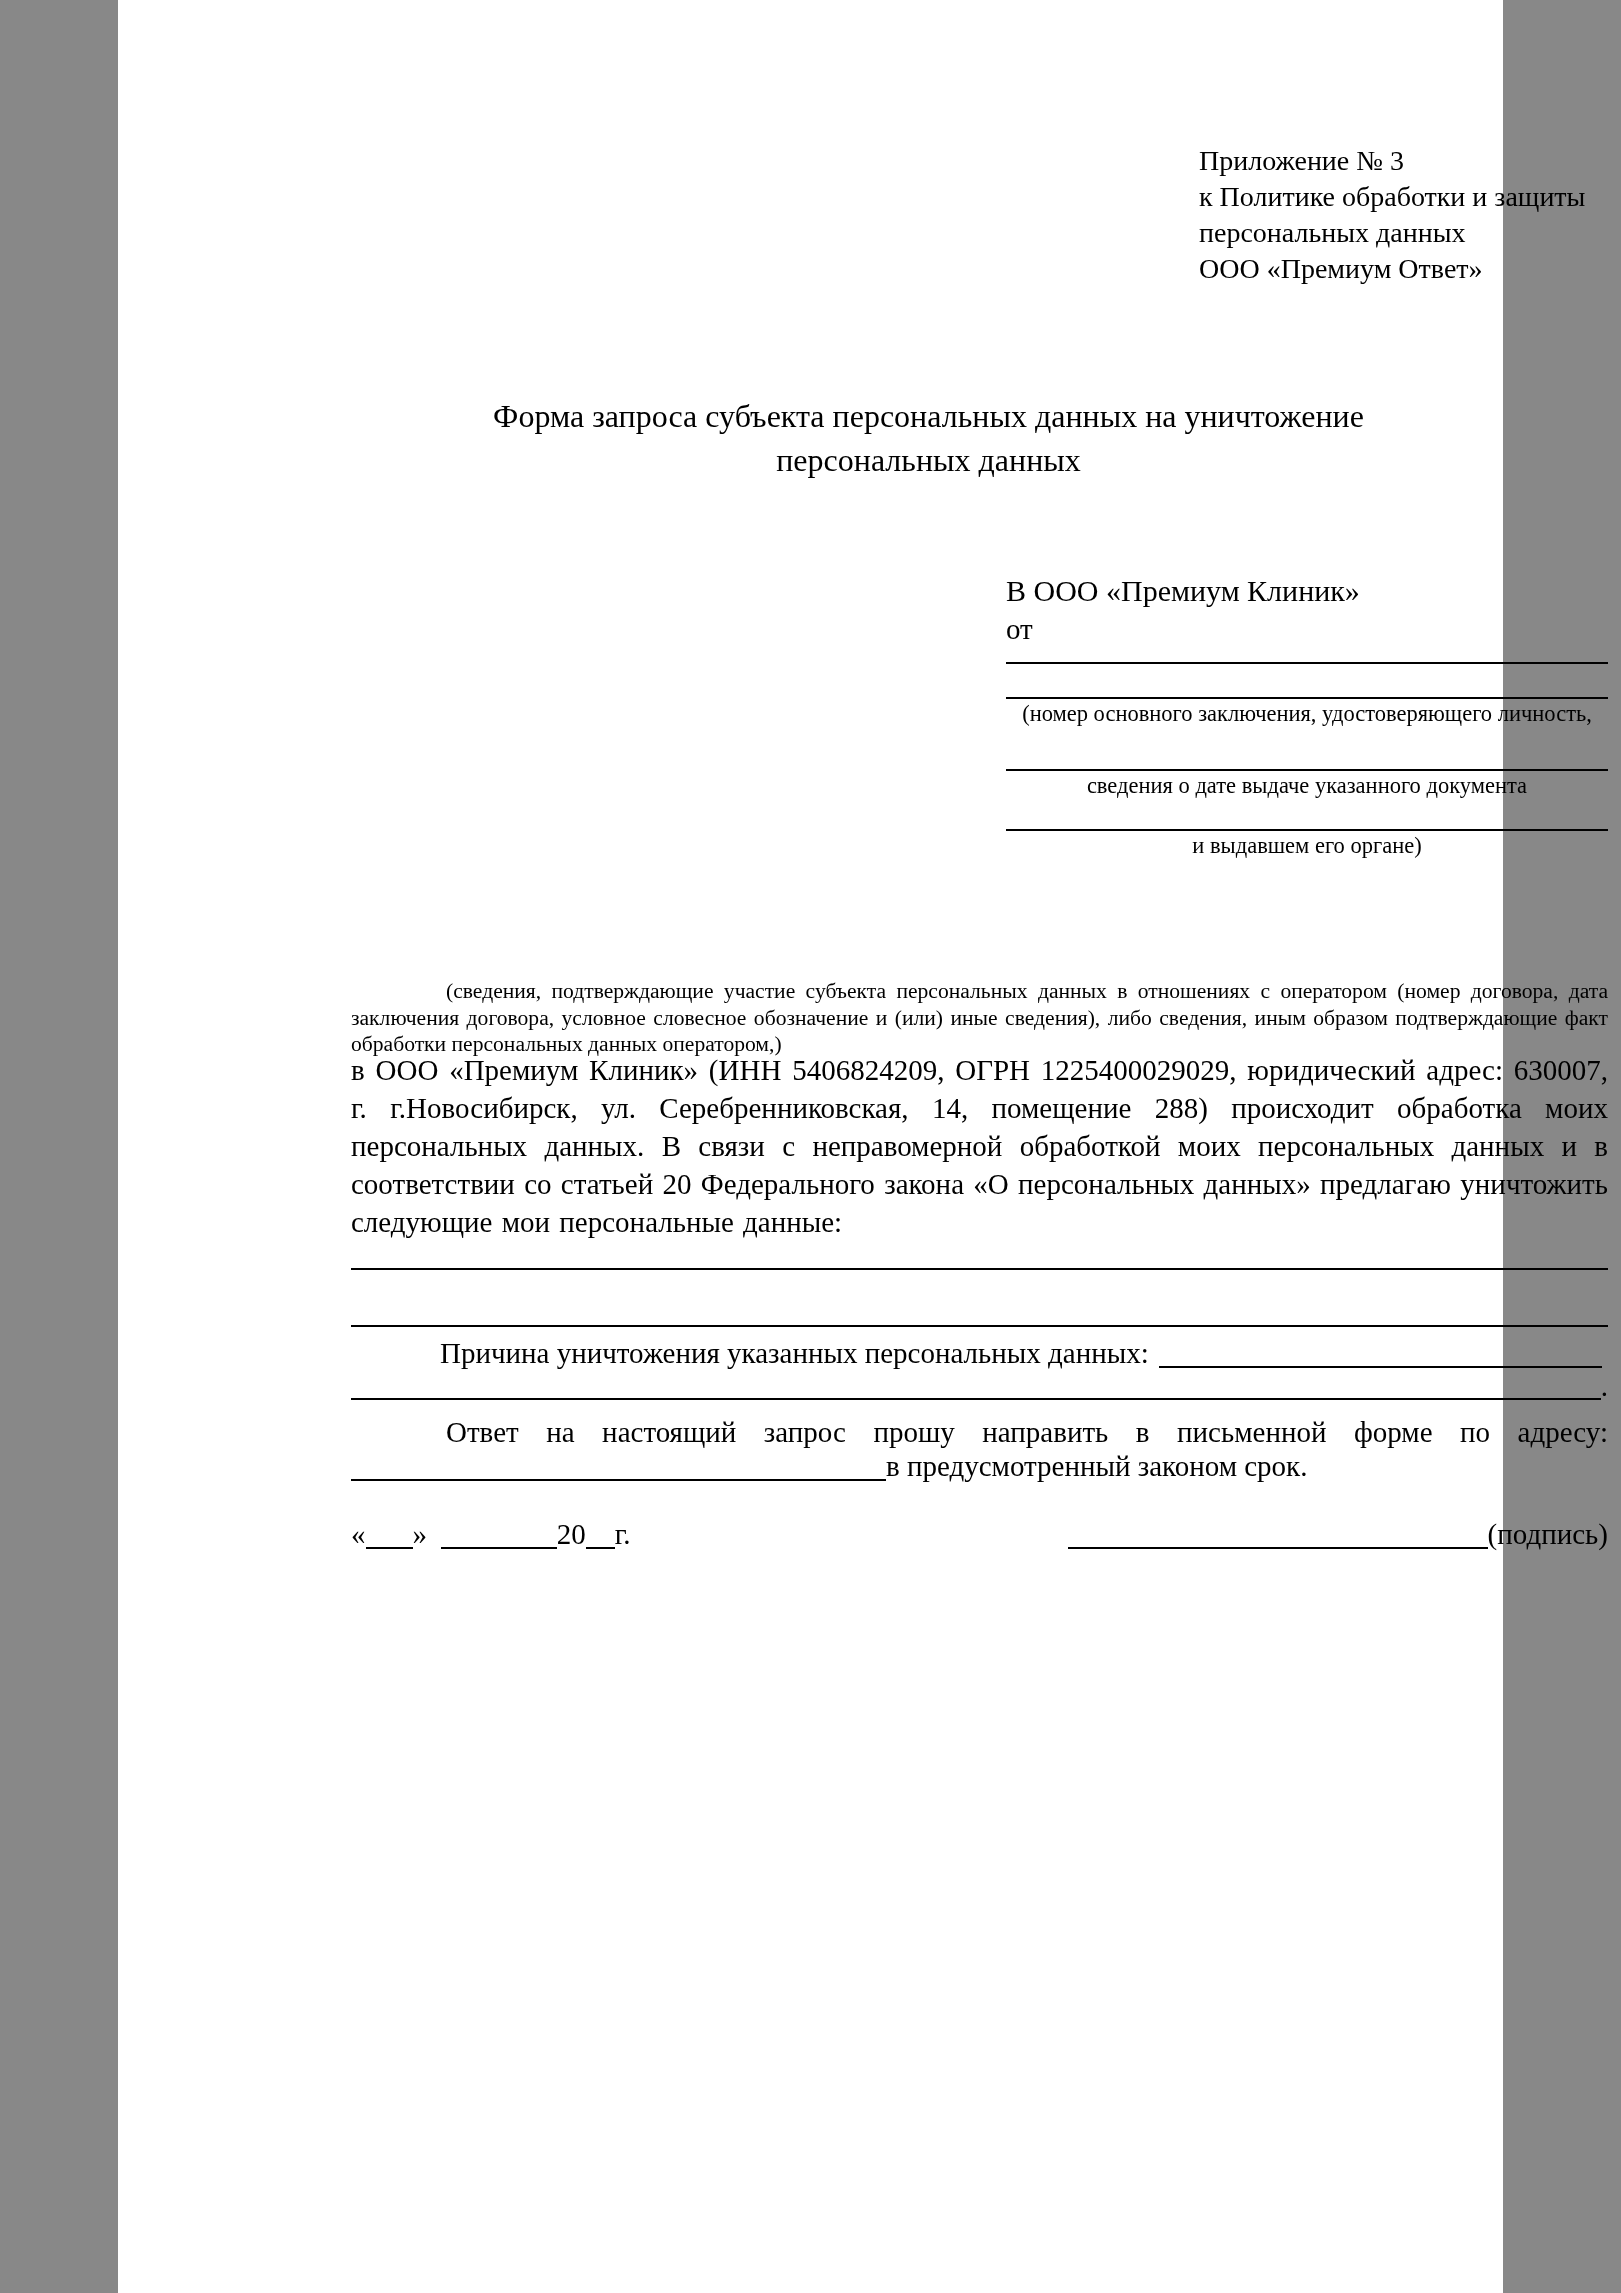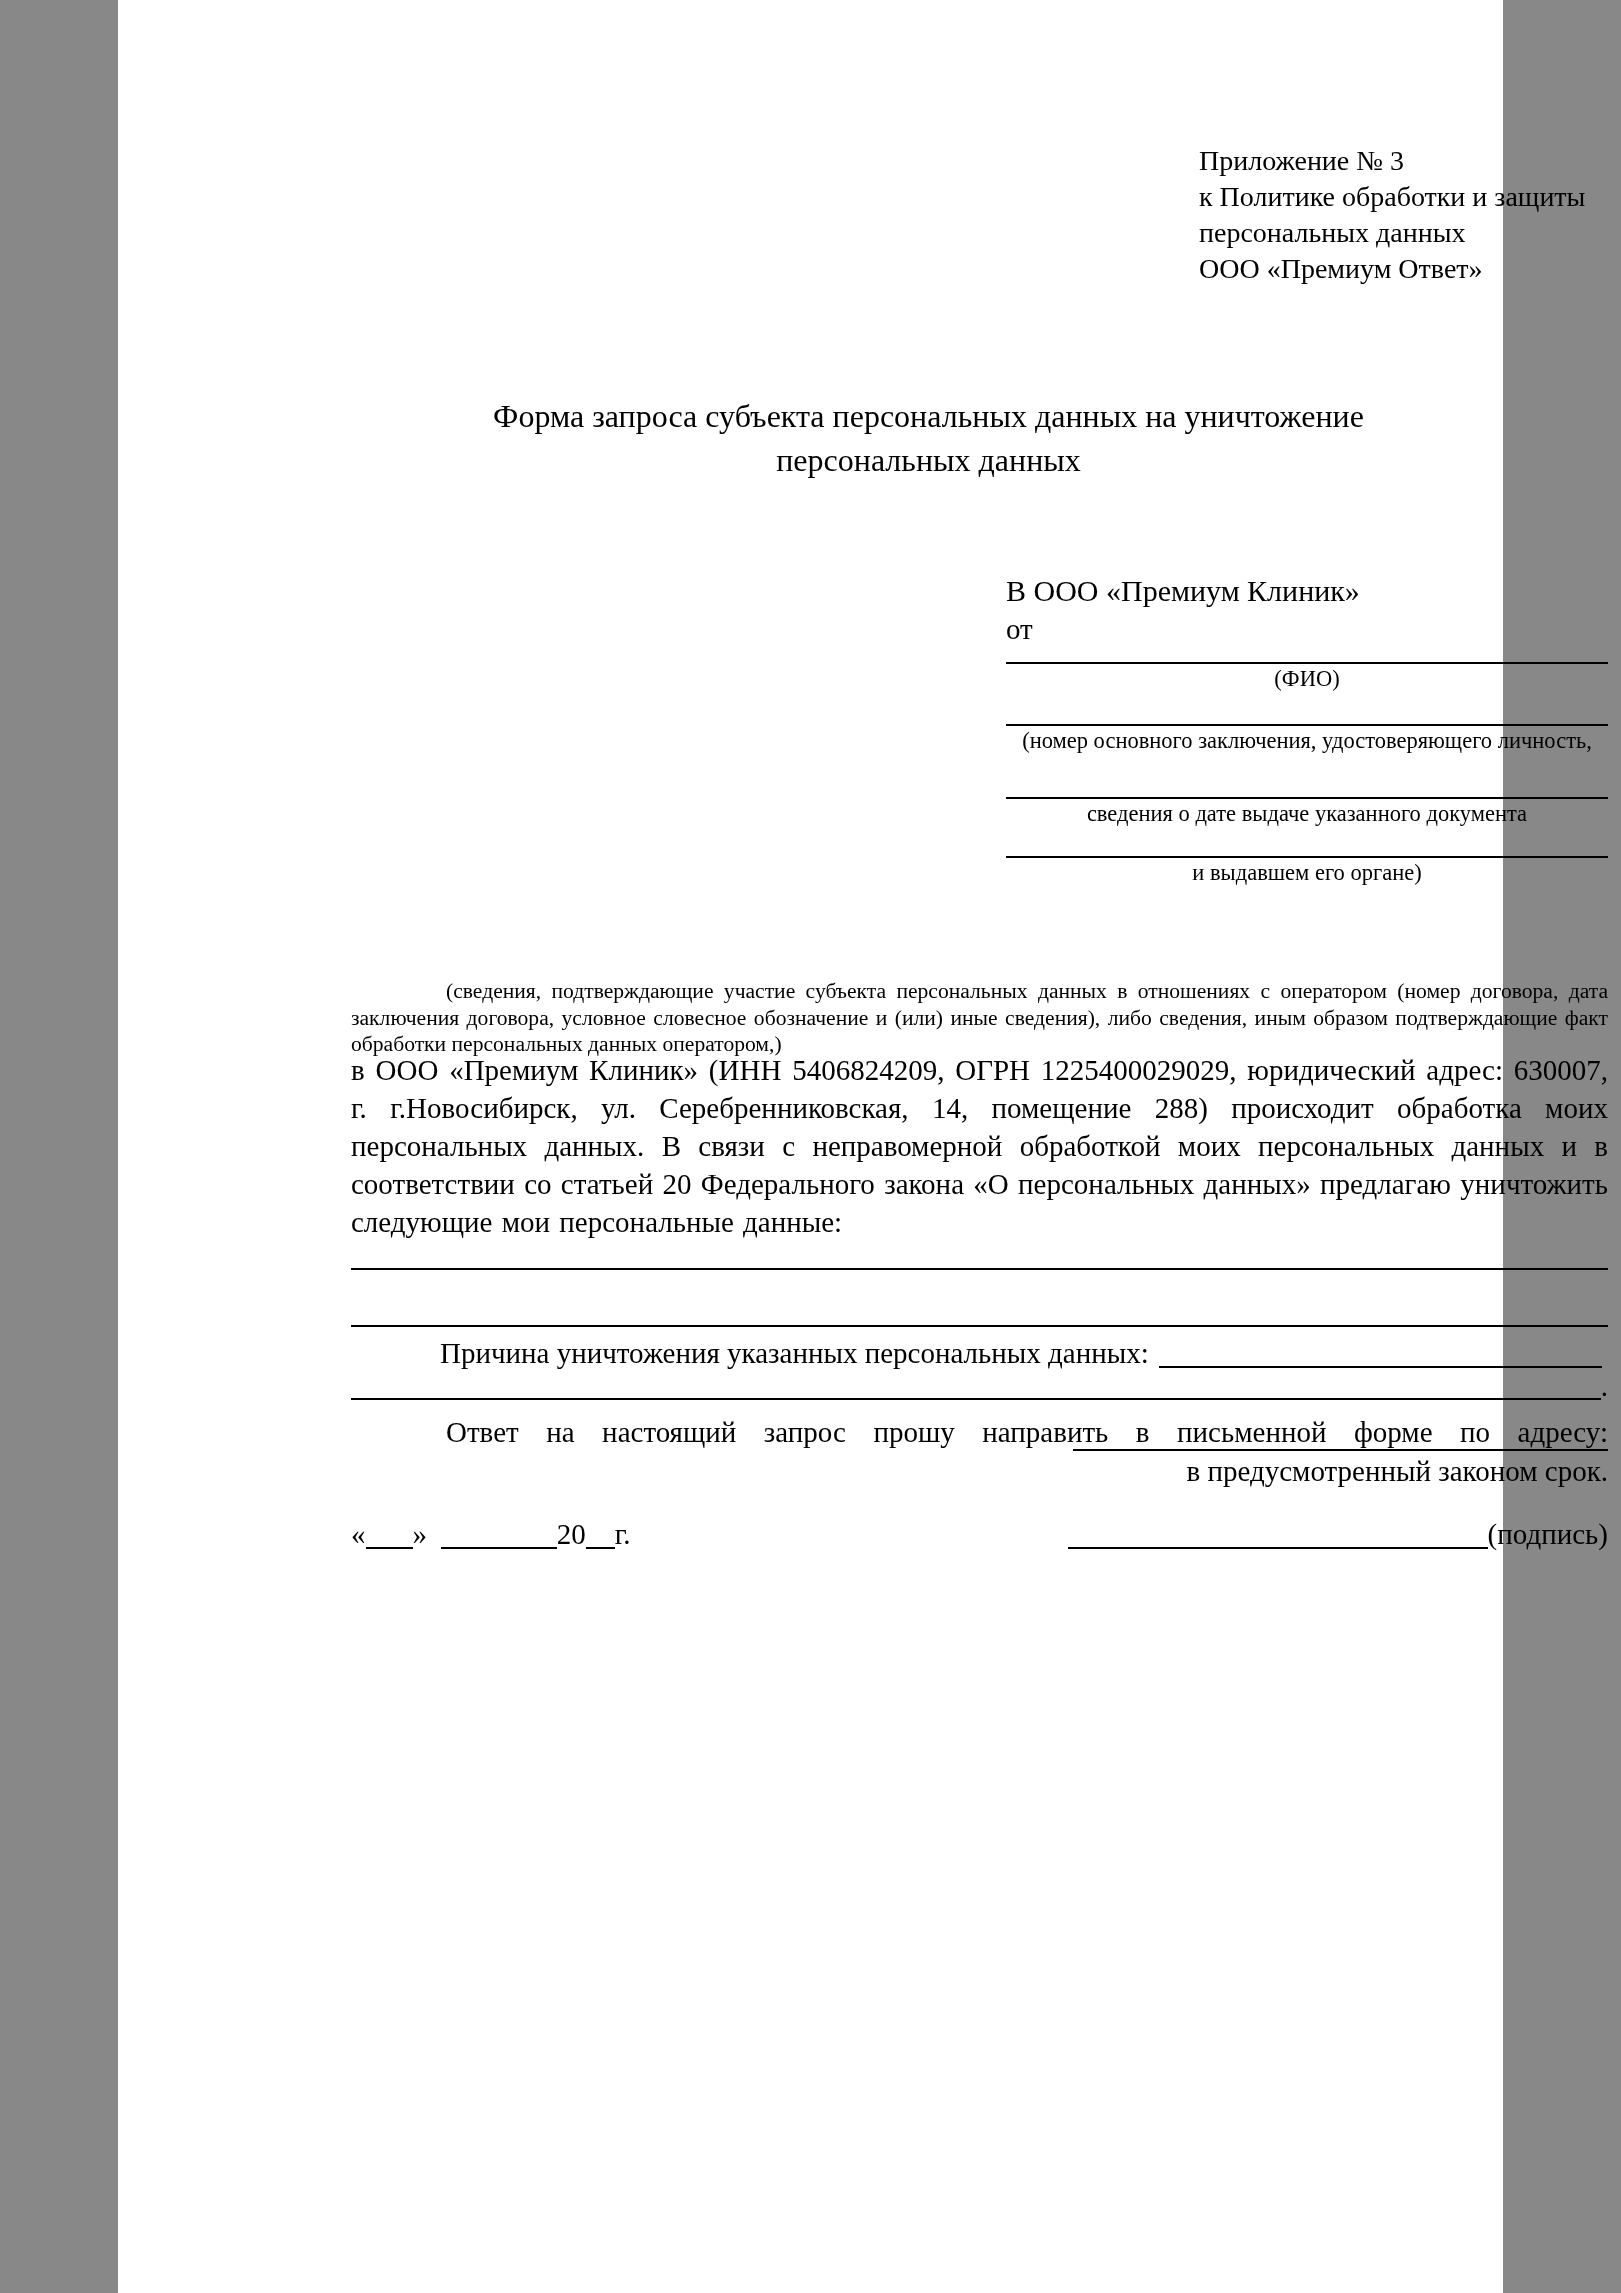--- a/index.html
+++ b/index.html
@@ -127,21 +127,20 @@
     white-space: nowrap;
   }
   .response-tail {
     position: absolute;
     left: 233px;
     top: 1449px;
     width: 1257px;
     display: flex;
     align-items: flex-end;
     height: 35px;
-    flex-direction: column;
   }
   .tail-fill { width: 535px; border-bottom: 2.9px solid #000; margin-bottom: 2.9px; }
   .tail-text { line-height: 35px; }
   
   .footer-row {
     position: absolute;
     left: 233px;
     top: 1517px;
     width: 1257px;
     display: flex;
@@ -177,21 +176,20 @@
   <div class="doc-title">
     <div>Форма запроса субъекта персональных данных на уничтожение</div>
     <div>персональных данных</div>
   </div>
 
   <div class="addressee">
     <div class="addr-to">В ООО «Премиум Клиник»</div>
     <div class="addr-from">от</div>
 
     <div class="blank-line bl-1"></div>
-    <div class="caption">(ФИО)</div>
 
     <div class="blank-line bl-2"></div>
     <div class="caption">(номер основного заключения, удостоверяющего личность,</div>
 
     <div class="blank-line bl-3"></div>
     <div class="caption">сведения о дате выдаче указанного документа</div>
 
     <div class="blank-line bl-4"></div>
     <div class="caption">и выдавшем его органе)</div>
   </div>

